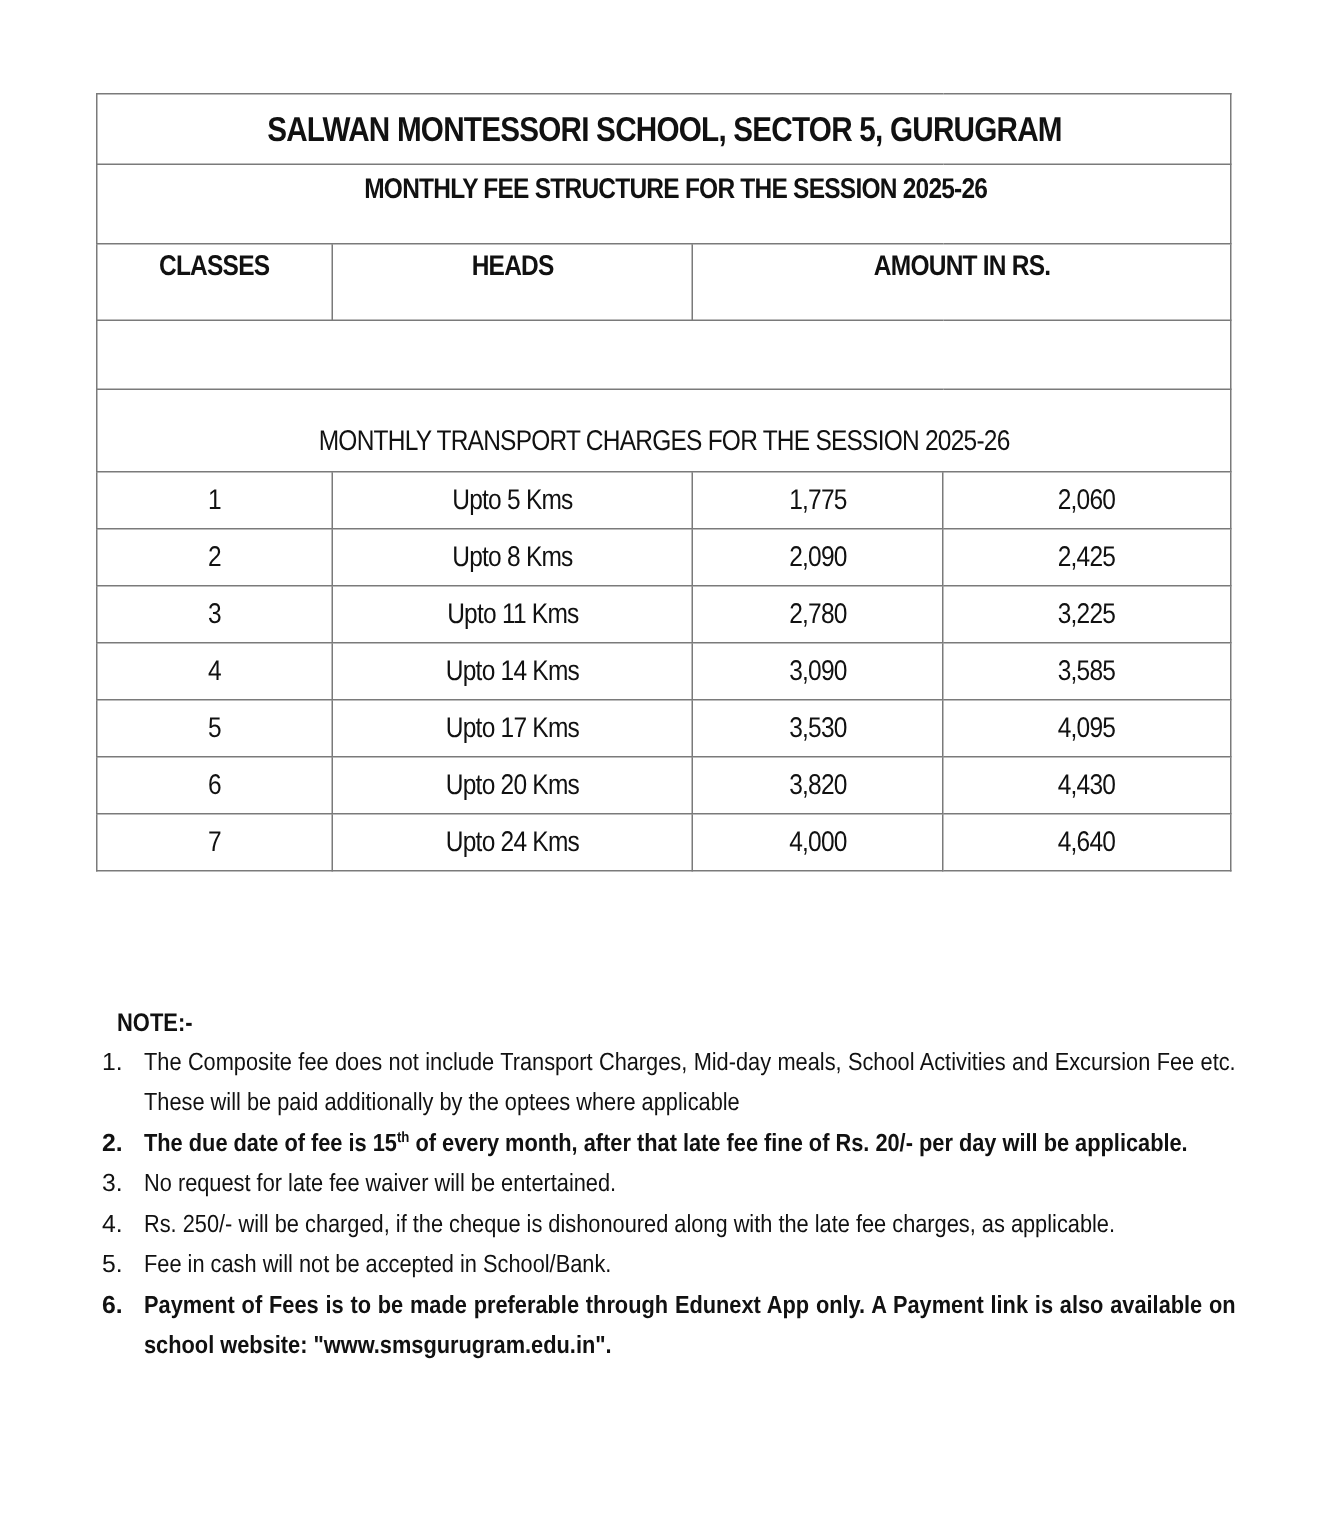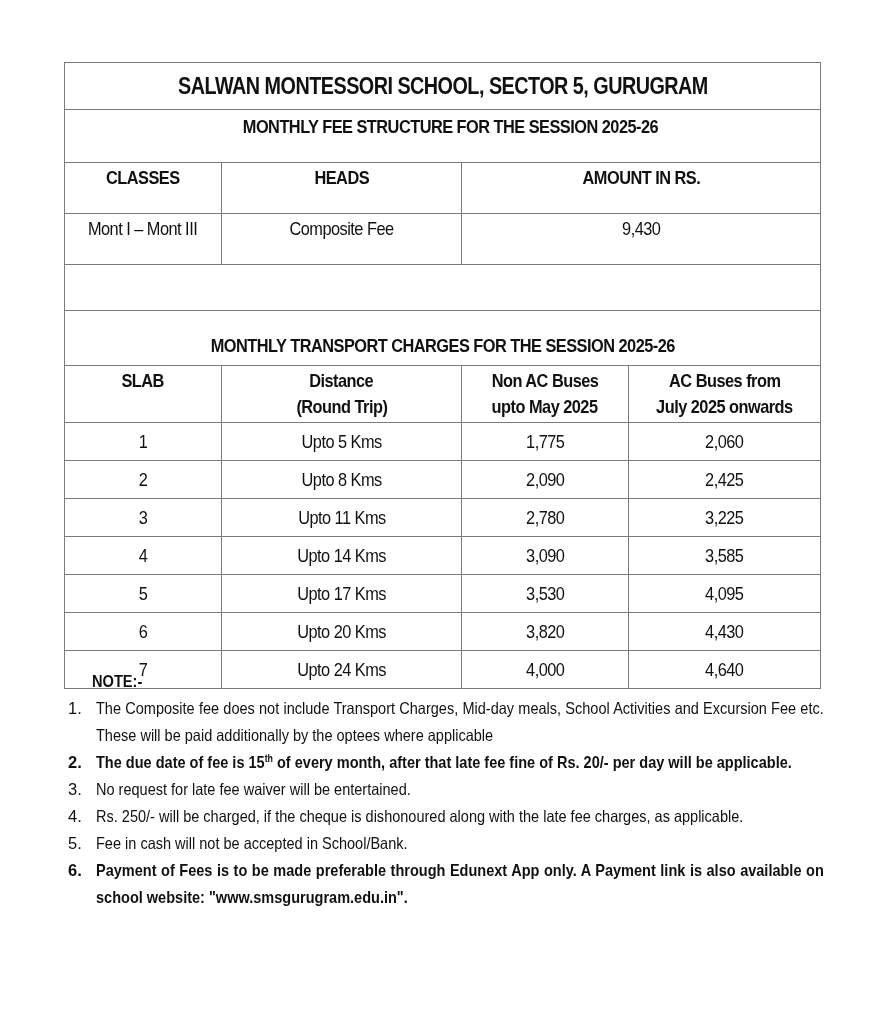--- a/index.html
+++ b/index.html
@@ -13,25 +13,25 @@
       border: 1.5px solid #7a7a7a; text-align: center; padding: 0;
       font-family: "Liberation Sans", sans-serif; color: #111;
       letter-spacing: -0.6px; transform-origin: center;
     }
     .condensed { display: inline-block; transform: scaleX(0.86); white-space: nowrap; }
     .title { height: 46px; font-size: 23px; font-weight: bold; vertical-align: middle; text-decoration: underline; }
     .subtitle { height: 46px; font-size: 19px; font-weight: bold; vertical-align: top; padding-top: 6px; padding-left: 16px; }
     .hdr { height: 46px; font-size: 19px; font-weight: bold; vertical-align: top; padding-top: 4px; margin-top: 32px; }
     .cell { height: 46px; font-size: 19px; vertical-align: top; padding-top: 4px; }
     .blank { height: 45px; }
-    .tsub { height: 46px; font-size: 19px; font-weight: bold; vertical-align: bottom; padding-bottom: 8px; }
+    .tsub { height: 46px; font-size: 19px; font-weight: normal; vertical-align: bottom; padding-bottom: 8px; }
     .thdr { height: 54px; font-size: 19px; font-weight: bold; vertical-align: top; padding-top: 2px; line-height: 26px; }
     .trow td { height: 37px; font-size: 19px; vertical-align: middle; }
     .notes { position: absolute; left: 64px; top: 668px; width: 760px; font-size: 16.5px; line-height: 27px; }
-    .note-head { margin-left: 28px; font-weight: bold; text-decoration: underline; font-size: 17px; }
+    .note-head { margin-left: 14px; font-weight: bold; text-decoration: underline; font-size: 17px; }
     .note-list { list-style: none; margin: 0; padding: 0; }
     .note-item { position: relative; padding-left: 32px; text-align: justify; }
     .note-num { position: absolute; left: 4px; top: 0; }
     .bold { font-weight: bold; }
     .txt { display: inline-block; transform: scaleX(0.88); transform-origin: left; width: 113.6%; }
     sup { font-size: 10px; line-height: 0; margin-top: 40px; }
   </style>
 </head>
 <body>
 
@@ -49,35 +49,24 @@
     </tr>
     <tr>
       <td colspan="4" class="subtitle"><span class="condensed">MONTHLY FEE STRUCTURE FOR THE SESSION 2025-26</span></td>
     </tr>
     <tr>
       <td class="hdr"><span class="condensed">CLASSES</span></td>
       <td class="hdr"><span class="condensed">HEADS</span></td>
       <td colspan="2" class="hdr"><span class="condensed">AMOUNT IN RS.</span></td>
     </tr>
     <tr>
-      <td class="cell"><span class="condensed">Mont I – Mont III</span></td>
-      <td class="cell"><span class="condensed">Composite Fee</span></td>
-      <td colspan="2" class="cell"><span class="condensed">9,430</span></td>
-    </tr>
-    <tr>
       <td colspan="4" class="blank"></td>
     </tr>
     <tr>
       <td colspan="4" class="tsub"><span class="condensed">MONTHLY TRANSPORT CHARGES FOR THE SESSION 2025-26</span></td>
-    </tr>
-    <tr>
-      <td class="thdr"><span class="condensed">SLAB</span></td>
-      <td class="thdr"><span class="condensed">Distance</span><br><span class="condensed">(Round Trip)</span></td>
-      <td class="thdr"><span class="condensed">Non AC Buses</span><br><span class="condensed">upto May 2025</span></td>
-      <td class="thdr"><span class="condensed">AC Buses from</span><br><span class="condensed">July 2025 onwards</span></td>
     </tr>
     </tbody>
       <tbody id="transport-body">
     <tr class="trow">
       <td><span class="condensed">1</span></td>
       <td><span class="condensed">Upto 5 Kms</span></td>
       <td><span class="condensed">1,775</span></td>
       <td><span class="condensed">2,060</span></td>
     </tr>
 

